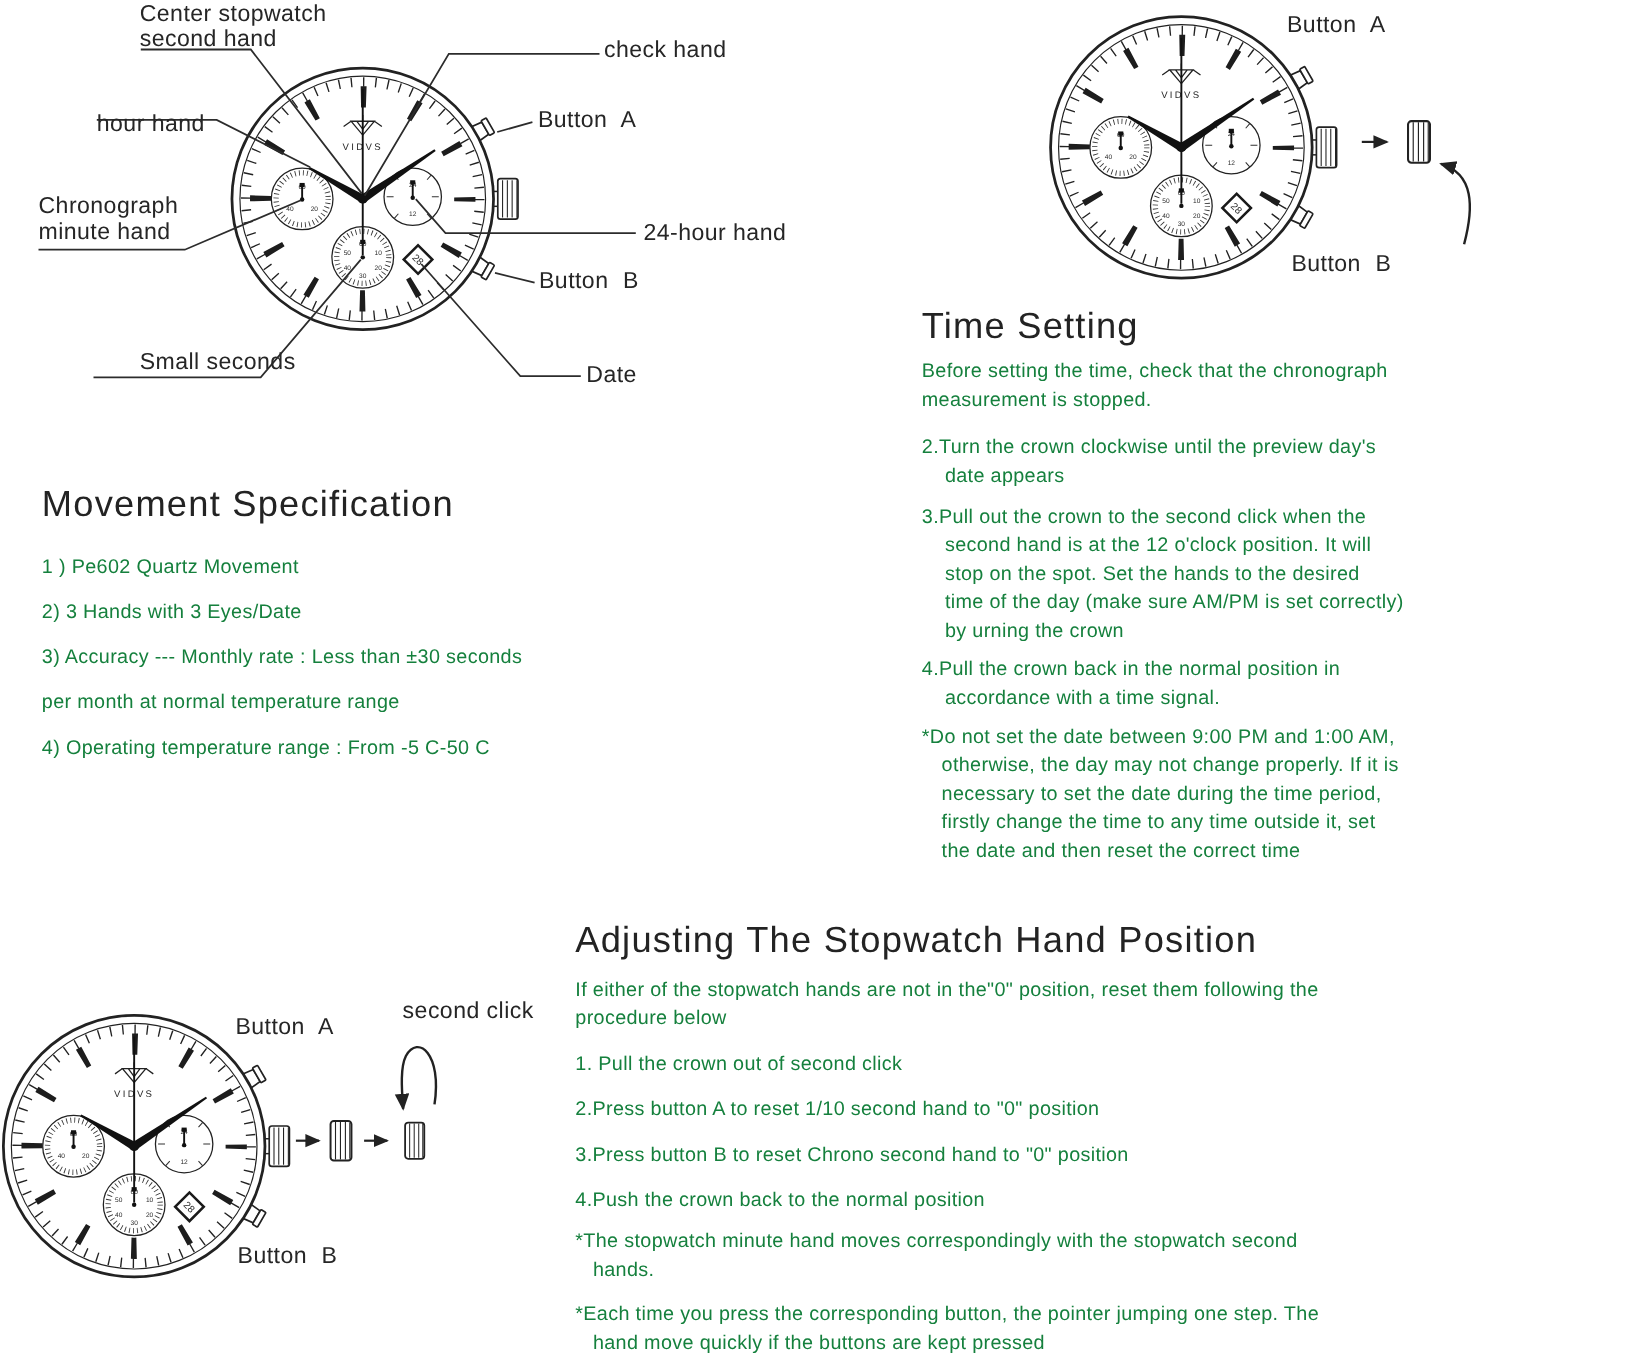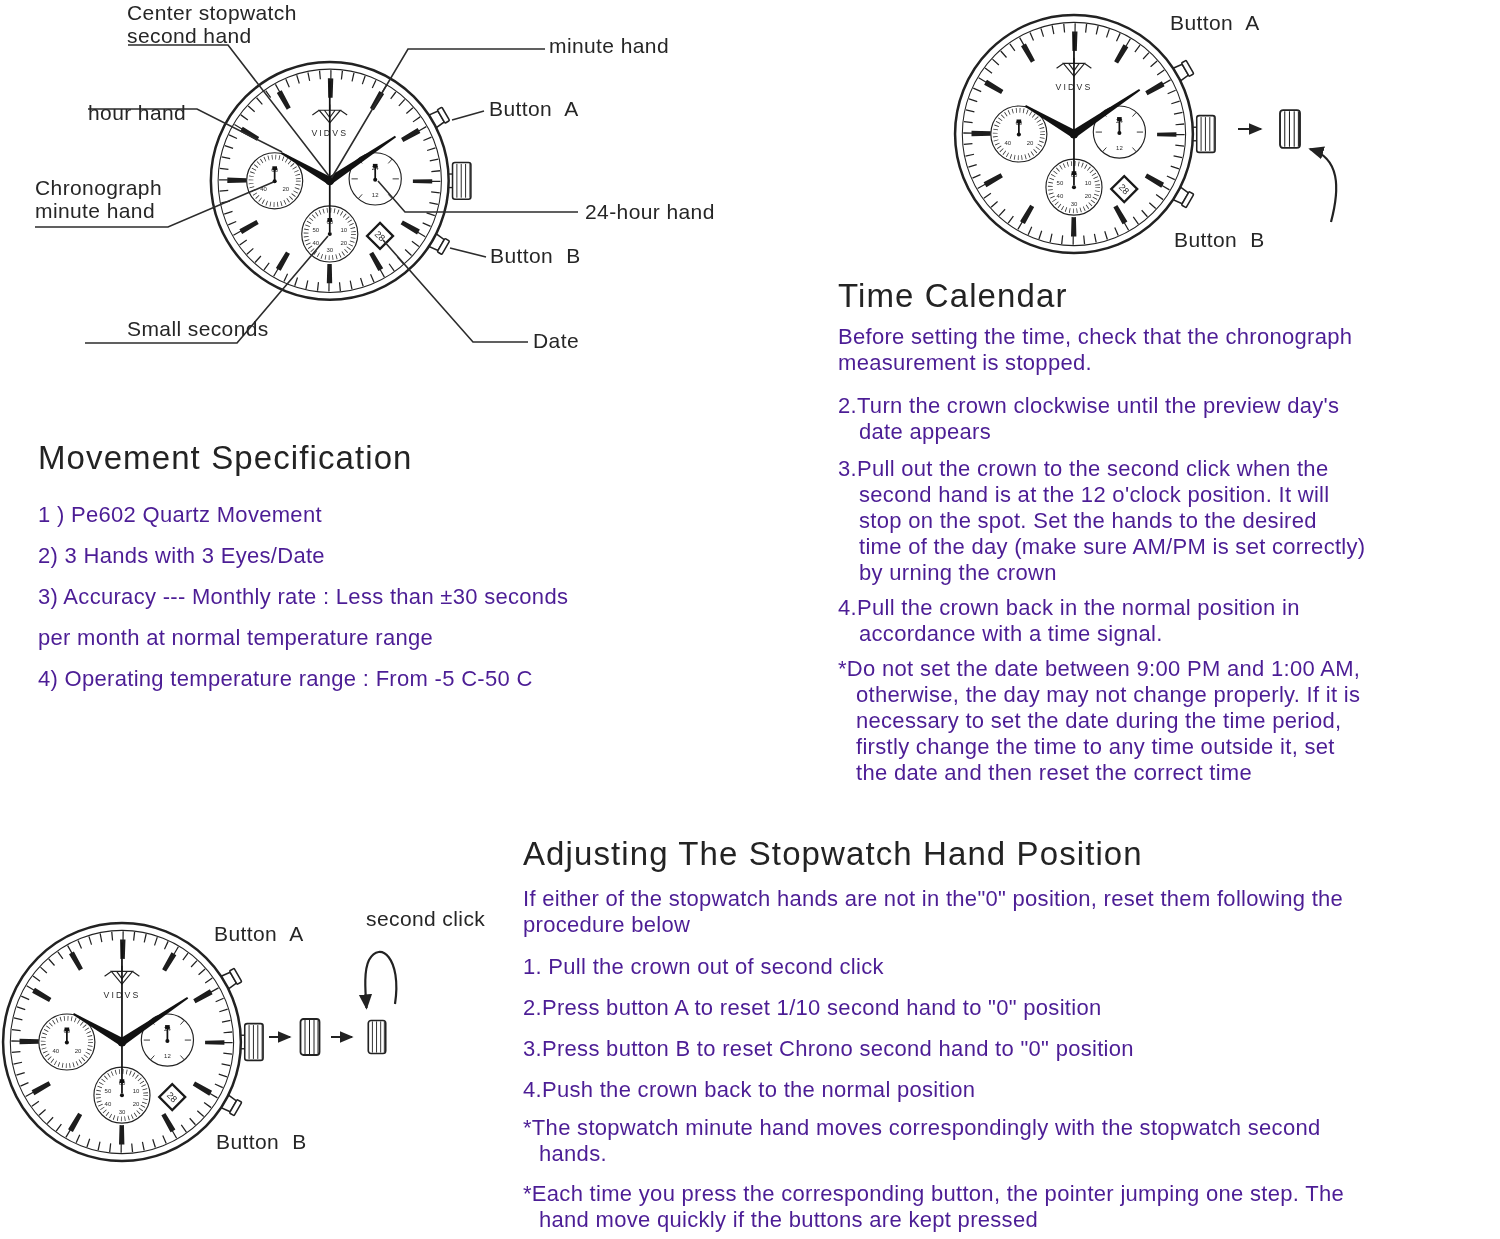--- a/index.html
+++ b/index.html
@@ -12,21 +12,21 @@
   svg text{font-family:"Liberation Sans","DejaVu Sans",sans-serif;fill:#2a2a2a;}
   .lbl{
     position:absolute;font-size:21px;line-height:22.5px;color:#262626;letter-spacing:.4px;
   }
   .wide{word-spacing:7px;}
   .sec{position:absolute;}
   .head{
     font-size:33px;font-weight:400;letter-spacing:1.1px;color:#232323;margin:0;line-height:1.2;
   }
   .para{
-    font-size:22px;line-height:26px;color:#4c1d95;letter-spacing:.3px;white-space:pre-line;
+    font-size:18px;line-height:26px;color:#15803d;letter-spacing:.3px;white-space:pre-line;
   }
   .hang21{padding-left:21px;text-indent:-21px;}
   .hang18{padding-left:18px;text-indent:-18px;}
   .hang16{padding-left:16px;text-indent:-16px;}
   .indent{margin-left:24px;}
 </style>
 </head>
 <body>
 
 <div class="stage">
@@ -140,21 +140,21 @@
     <use href="#crown-piece" x="298" y="1017" width="24" height="40"></use>
     <use href="#crown-piece" x="366" y="1018" width="22" height="38"></use>
 
     <g stroke="#222" stroke-width="2.2" fill="none">
       <path d="M1331 222 C1340 188 1340 158 1310 149" marker-end="url(#arrow)"></path>
       <path d="M395 1004 C402 958 380 940 369 960 C364 970 365 988 366.5 1008" marker-end="url(#arrow)"></path>
     </g>
   </svg>
 
   <div class="lbl" style="left:127px;top:2px;width:200px;">Center stopwatch second hand</div>
-  <div class="lbl" style="left:549px;top:35px;">minute hand</div>
+  <div class="lbl" style="left:549px;top:35px;">check hand</div>
   <div class="lbl" style="left:88px;top:86px;margin-top:16px;">hour hand</div>
   <div class="lbl wide" style="left:489px;top:98px;">Button A</div>
   <div class="lbl" style="left:35px;top:177px;width:160px;">Chronograph minute hand</div>
   <div class="lbl" style="left:585px;top:201px;">24-hour hand</div>
   <div class="lbl wide" style="left:490px;top:245px;">Button B</div>
   <div class="lbl" style="left:87px;top:318px;margin-left:40px;">Small seconds</div>
   <div class="lbl" style="left:533px;top:330px;">Date</div>
 
   <div class="lbl wide" style="left:1170px;top:12px;">Button A</div>
   <div class="lbl wide" style="left:1174px;top:229px;">Button B</div>
@@ -166,21 +166,21 @@
   <div class="sec" style="left:38px;top:438px;width:720px;">
     <h2 class="head">Movement Specification</h2>
     <div class="para" style="margin-top:24px;">1 ) Pe602 Quartz Movement</div>
     <div class="para" style="margin-top:15px;">2) 3 Hands with 3 Eyes/Date</div>
     <div class="para" style="margin-top:15px;">3) Accuracy --- Monthly rate : Less than  ±30 seconds</div>
     <div class="para" style="margin-top:15px;">per month at normal temperature range</div>
     <div class="para" style="margin-top:15px;">4) Operating temperature range : From -5  C-50  C</div>
   </div>
 
   <div class="sec" style="left:838px;top:276px;width:650px;">
-    <h2 class="head">Time Calendar</h2>
+    <h2 class="head">Time Setting</h2>
     <div class="para" style="margin-top:8px;">Before setting the time, check that the chronograph
 measurement is stopped.</div>
     <div class="para hang21" style="margin-top:17px;">2.Turn the crown clockwise until the preview day's
 date appears</div>
     <div class="para hang21" style="margin-top:11px;">3.Pull out the crown to the second click when the
 second hand is at the 12 o'clock position. It will
 stop on the spot. Set the hands to the desired
 time of the day (make sure AM/PM is set correctly)
 by urning the crown</div>
     <div class="para hang21" style="margin-top:9px;">4.Pull the crown back in the normal position in

